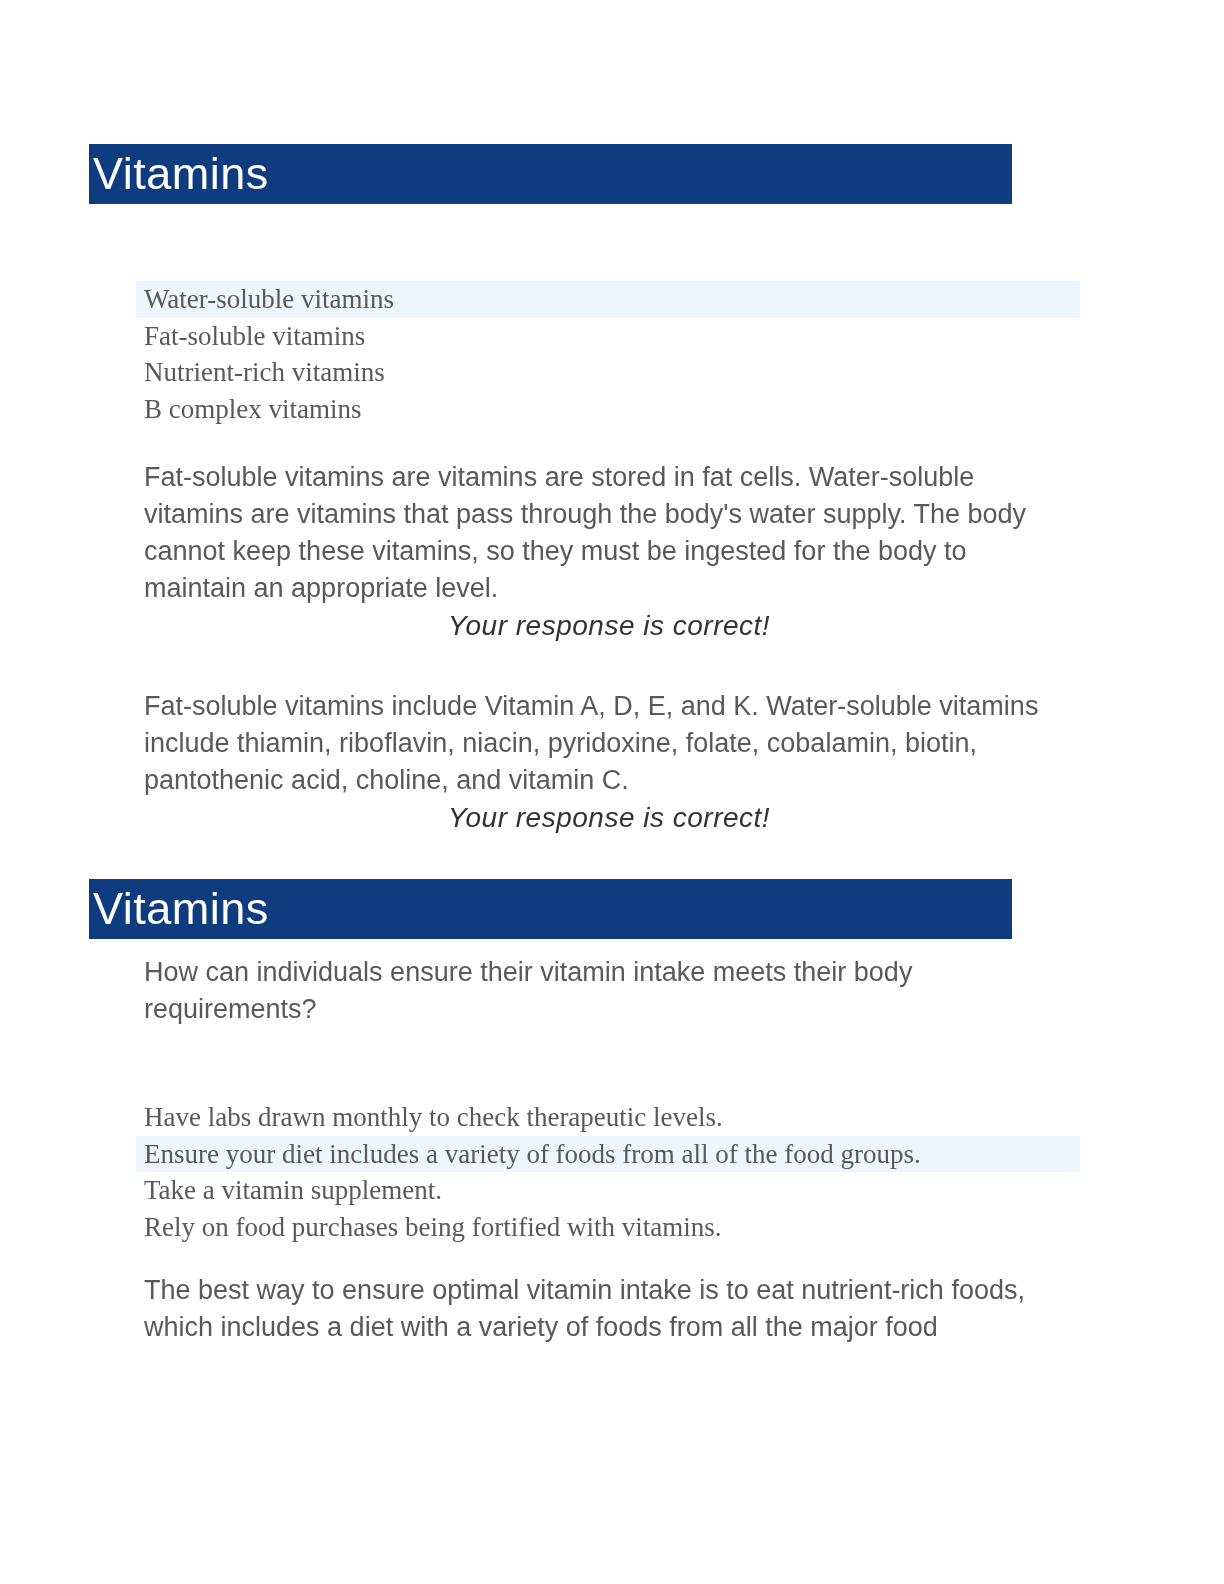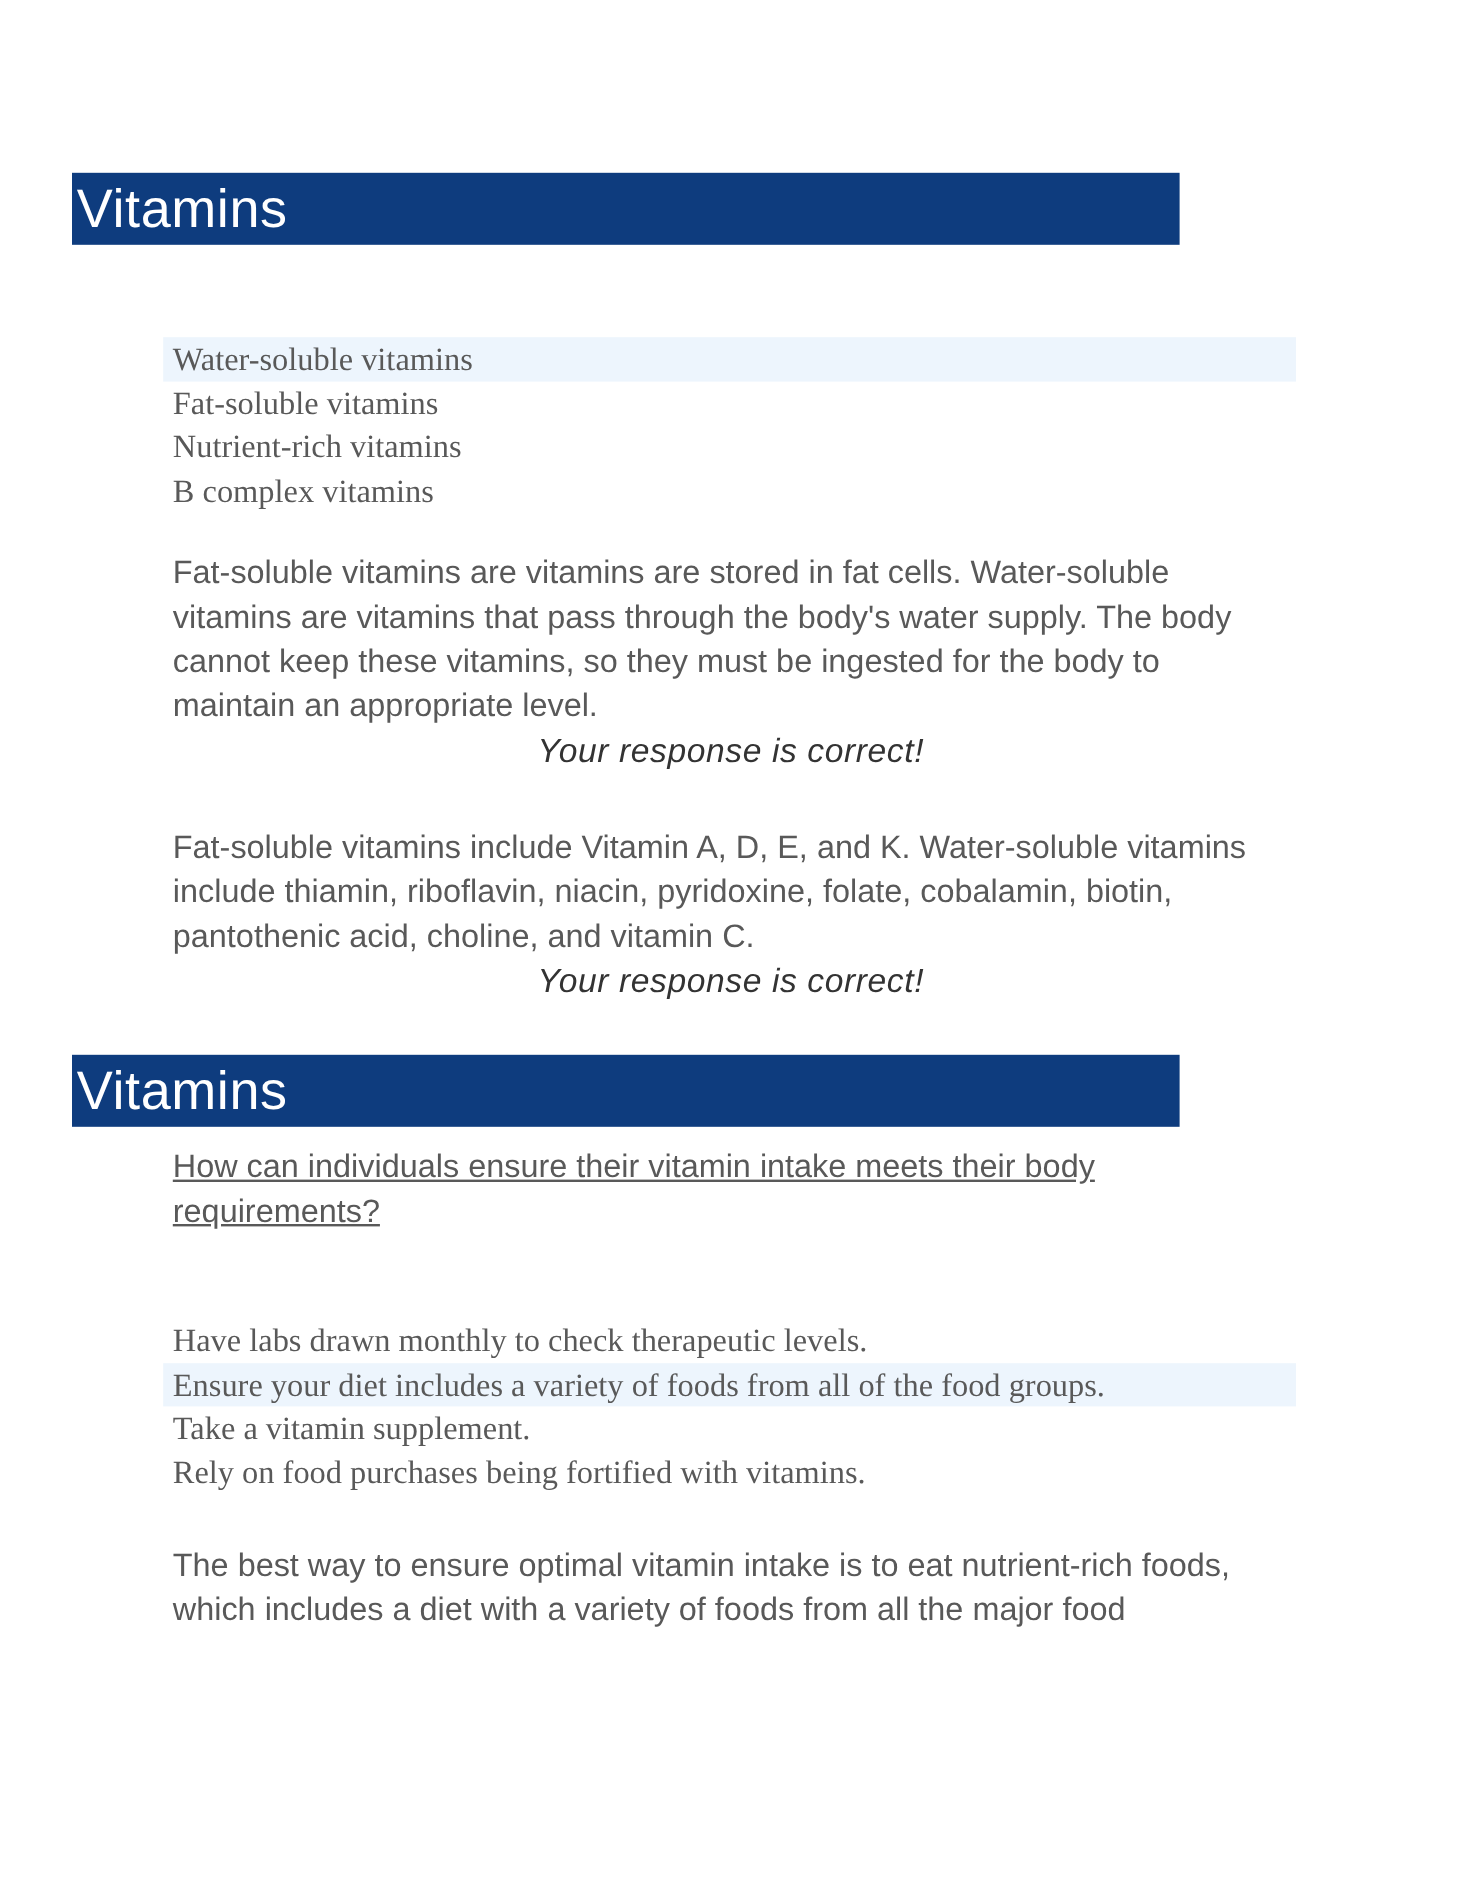--- a/index.html
+++ b/index.html
@@ -9,21 +9,21 @@
     font-family: "Liberation Sans", "DejaVu Sans", sans-serif;
   }
   .page {
     position: relative;
     width: 1224px;
     height: 1584px;
     background: #ffffff;
     overflow: hidden;
   }
   .title-bar {
-    margin-left: 60px;
+    margin-left: 89px;
     width: 923px;
     height: 60px;
     background: #0e3c7e;
   }
   .title-bar.first { margin-top: 144px; }
   .title-bar.second { margin-top: 43px; }
   .title-bar h1 {
     margin: 0;
     padding-left: 4px;
     color: #ffffff;
@@ -33,21 +33,21 @@
     letter-spacing: 0.5px;
   }
   .question {
     margin: 14px 0 0 144px;
     width: 880px;
     font-size: 27px;
     line-height: 37px;
     color: #595959;
     font-weight: 400;
   }
-  .question.q2 { margin-top: 15px; text-decoration: underline; }
+  .question.q2 { margin-top: 15px; }
   .options { margin-top: 77px; font-family: Liberation Serif, serif; }
   .options.o2 { margin-top: 71px; }
   .option {
     margin-left: 136px;
     width: 944px;
     padding-left: 8px;
     box-sizing: border-box;
     font-size: 27px;
     line-height: 36.5px;
     color: #595959;
@@ -56,21 +56,21 @@
   .option.highlight { background: #edf5fd; }
   .explanation {
     margin: 0 0 0 144px;
     width: 930px;
     font-size: 27px;
     line-height: 37px;
     color: #595959;
   }
   .explanation.gap1 { margin-top: 32px; }
   .explanation.gap2 { margin-top: 44px; }
-  .explanation.gap3 { margin-top: 41px; }
+  .explanation.gap3 { margin-top: 27px; }
   .verdict {
     margin: 0 0 0 144px;
     width: 930px;
     text-align: center;
     font-size: 28px;
     line-height: 37px;
     color: #333333;
     letter-spacing: 0.5px;
     font-style: italic;
   }

